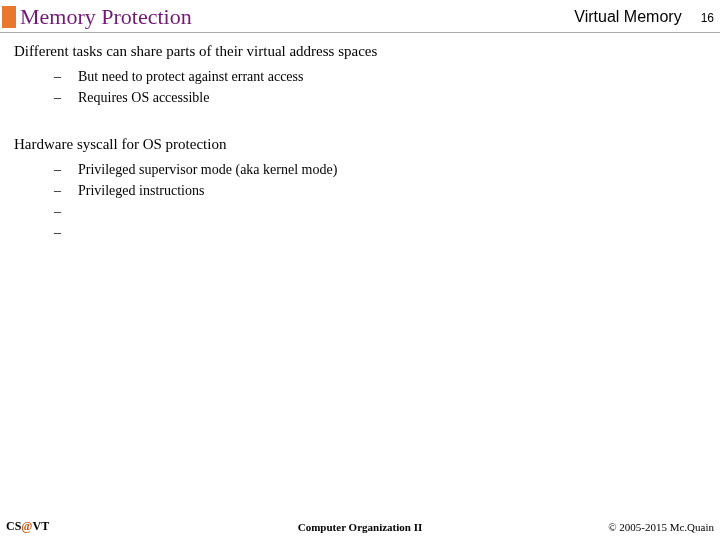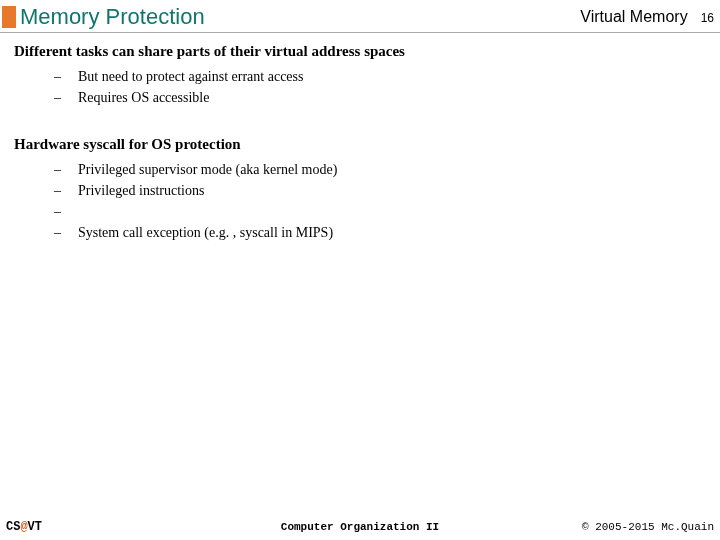--- a/index.html
+++ b/index.html
@@ -26,45 +26,45 @@
       display: flex;
       align-items: center;
       gap: 4px;
     }
     .orange-block {
       width: 14px;
       height: 22px;
       background: #e8792c;
     }
     .title {
-      font-family: Liberation Sans, sans-serif;
+      font-family: Liberation Serif, serif;
       font-size: 22px;
       font-weight: normal;
-      color: #0f766e;
+      color: #701a75;
     }
     .header-right {
       display: flex;
       align-items: baseline;
-      gap: 13px;
+      gap: 19px;
       font-family: Arial, sans-serif;
     }
     .subject {
       font-size: 16px;
       color: #000;
     }
     .page-num {
       font-size: 12px;
       color: #000;
     }
     .content {
       padding: 10px 14px 0 14px;
     }
     .section-heading {
       font-size: 15px;
-      font-weight: bold;
+      font-weight: normal;
       color: #000;
       margin-bottom: 6px;
     }
     .bullet-list {
       padding-left: 40px;
       margin-bottom: 28px;
     }
     .bullet-item {
       display: flex;
       align-items: flex-start;
@@ -78,21 +78,21 @@
     }
     .footer {
       position: absolute;
       bottom: 6px;
       left: 0;
       right: 0;
       display: flex;
       align-items: center;
       justify-content: space-between;
       padding: 0 6px;
-      font-family: Liberation Mono, monospace;
+      font-family: Liberation Serif, serif;
     }
     .footer-left {
       font-size: 12px;
       font-weight: bold;
     }
     .footer-left .cs {
       color: #000;
     }
     .footer-left .at {
       color: #c85a1a;
@@ -151,21 +151,20 @@
       </div>
       <div class="bullet-item">
         <span class="bullet-dash">–</span>
         <span>Privileged instructions</span>
       </div>
       <div class="bullet-item">
         <span class="bullet-dash">–</span>
       </div>
       <div class="bullet-item">
         <span class="bullet-dash">–</span>
-        <span>System call exception (e.g. , syscall in MIPS)</span>
       </div>
     </div>
   </div>
 </div>
 
 <div class="footer">
   <div class="footer-left">
     <span class="cs">CS</span><span class="at">@</span><span class="vt">VT</span>
   </div>
   <div class="footer-center">Computer Organization II</div>

